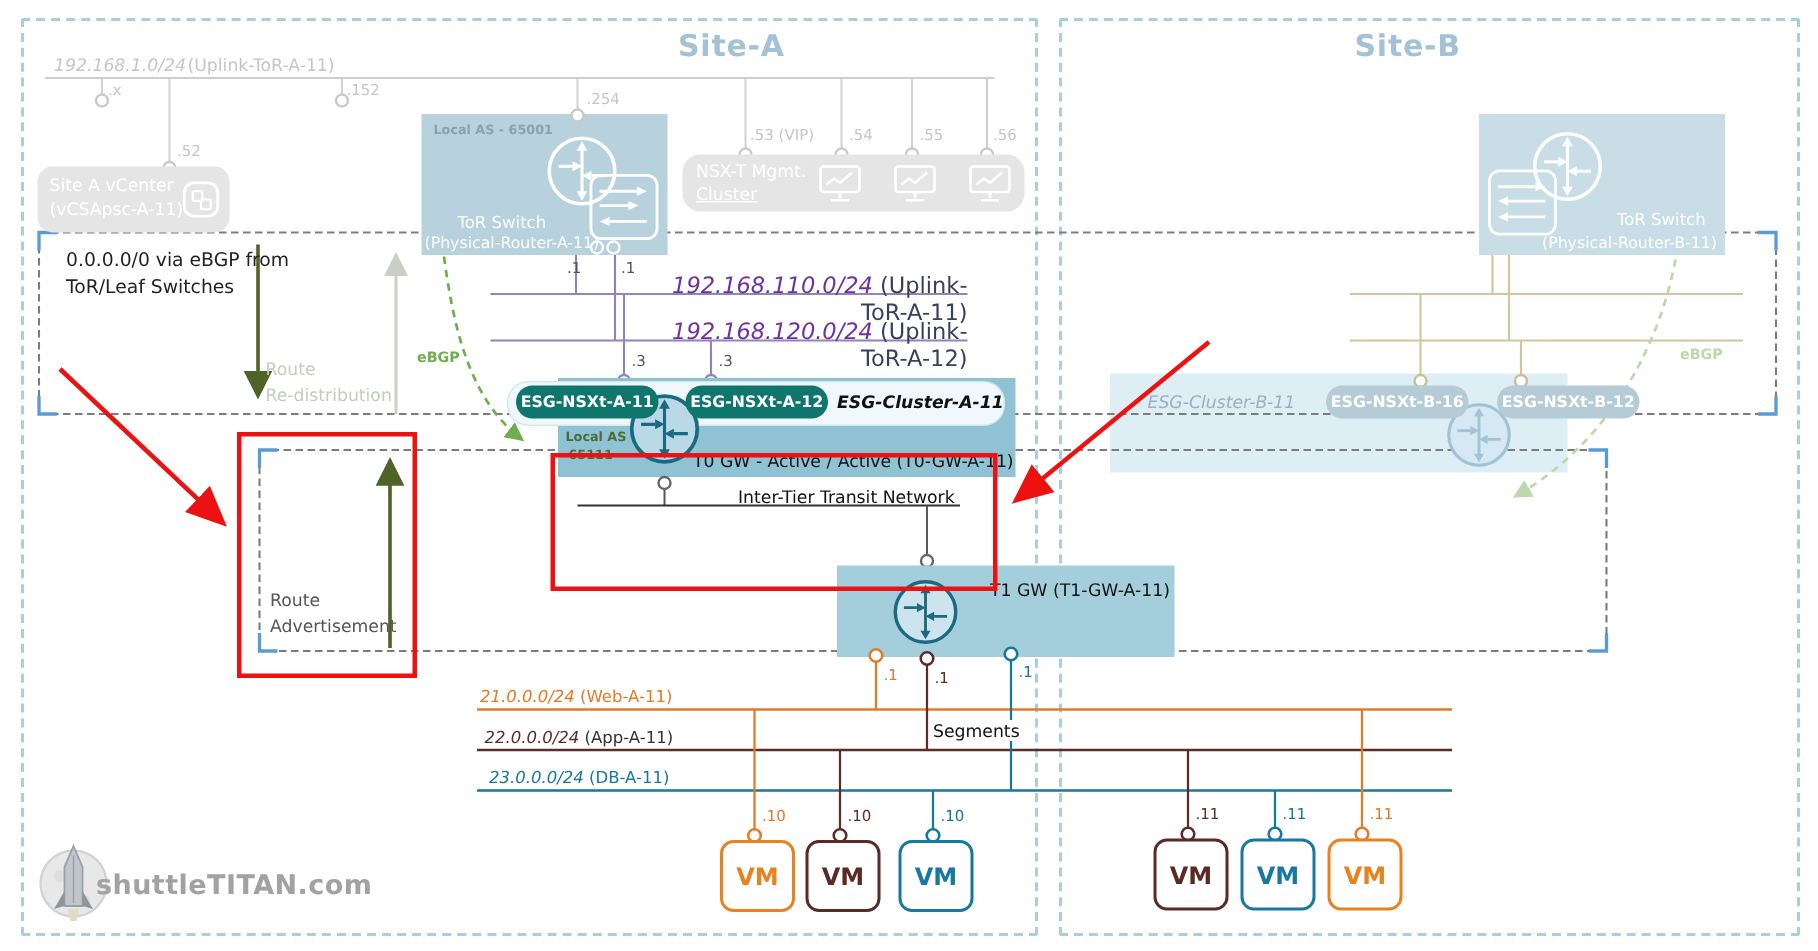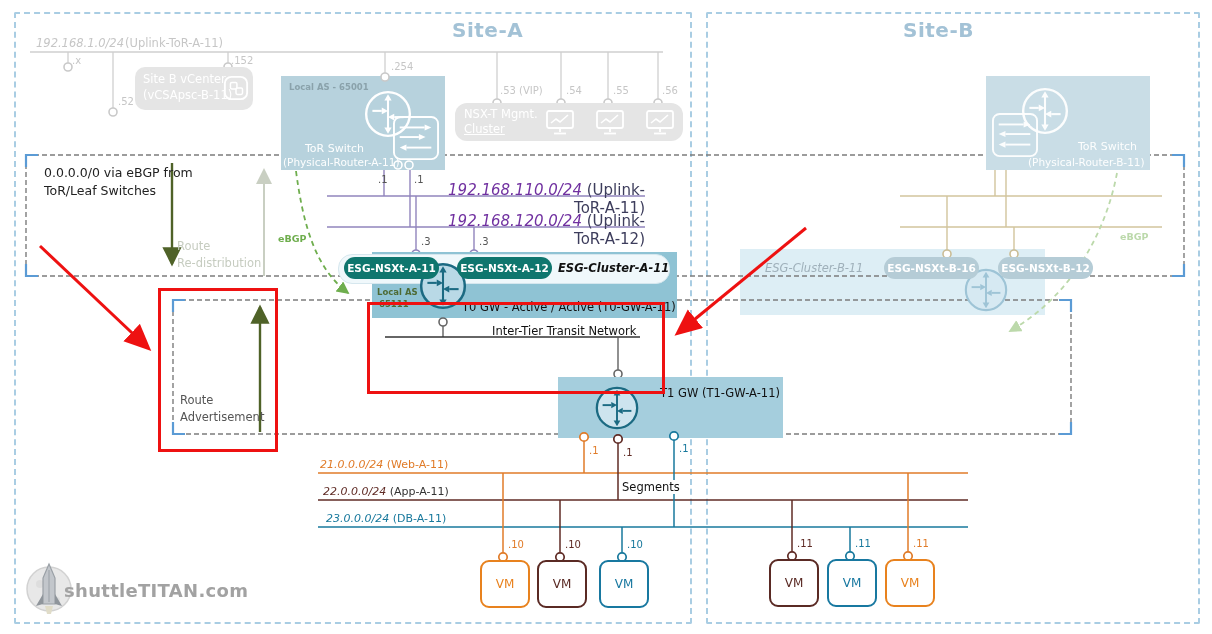--- a/index.html
+++ b/index.html
@@ -27,21 +27,21 @@
   .pill-b{background:#b5ccd6;}
   .capsule{position:absolute;background:#f0f8fb;border:1px solid #d6e7ee;border-radius:14px;}
   .t0box{position:absolute;background:#8fc3d4;}
   .t1box{position:absolute;background:#a5cedd;}
   .esgbbox{position:absolute;background:#ddeef5;}
   .blklbl{position:absolute;font-size:11.5px;color:#111;white-space:nowrap;}
   .greenas{position:absolute;font-size:8.5px;font-weight:bold;color:#4e6b35;line-height:12px;}
   .seg-lbl{position:absolute;font-size:11px;white-space:nowrap;}
   .seg-lbl .ip{font-style:italic;}
   .vm{position:absolute;width:46px;height:44px;background:#fff;border-radius:9px;
-      display:flex;align-items:center;justify-content:center;font-size:12px;font-weight:normal;}
+      display:flex;align-items:center;justify-content:center;font-size:16px;font-weight:bold;}
   .vmip{position:absolute;font-size:10px;}
   .annot{position:absolute;font-size:12.5px;color:#222;line-height:18px;}
   .fade-annot{position:absolute;font-size:11.5px;color:#c6ccc0;line-height:17px;}
   .dark-annot{position:absolute;font-size:11.5px;color:#555;line-height:17px;}
   .ebgp-a{position:absolute;font-size:9.5px;font-weight:bold;color:#6fae4e;}
   .ebgp-b{position:absolute;font-size:9.5px;font-weight:bold;color:#bcd9ab;}
   .redrect{position:absolute;border:3px solid #ee1111;}
   .logo-text{position:absolute;font-size:18px;font-weight:bold;color:#a2a2a2;letter-spacing:.3px;}
   svg.layer{position:absolute;left:0;top:0;}
 </style>
@@ -160,24 +160,24 @@
     <path d="M296,171 C303,224 315,268 348,293" fill="none" stroke="#6fae4e" stroke-width="1.8" stroke-dasharray="5 4" marker-end="url(#mGreenA)"></path>
     <path d="M1117,173 C1105,237 1068,298 1010,331" fill="none" stroke="#bcd9ab" stroke-width="1.8" stroke-dasharray="5 4" marker-end="url(#mGreenB)"></path>
   </svg>
 
   <span class="faintlbl faintlbl-it" style="left:36px;top:36px;font-size:11.5px;">192.168.1.0/24</span>
   <span class="faintlbl" style="left:125px;top:36px;font-size:11.5px;"> (Uplink-ToR-A-11)</span>
   <span class="faintlbl" style="left:72px;top:55px;">.x</span>
   <span class="faintlbl" style="left:231px;top:55px;">.152</span>
   <span class="faintlbl" style="left:118px;top:96px;">.52</span>
 
-  <div class="graybox" style="left:135px;top:67px;width:118px;height:43px;">
-    <span class="lbl" style="left:8px;top:5px;">Site B vCenter</span>
-    <span class="lbl" style="left:8px;top:21px;">(vCSApsc-B-11)</span>
-    <svg class="abs" style="left:88px;top:8px;" width="26" height="26" viewBox="0 0 28 28">
+  <div class="graybox" style="left:25px;top:111px;width:128px;height:44px;">
+    <span class="lbl" style="left:8px;top:5px;">Site A vCenter</span>
+    <span class="lbl" style="left:8px;top:21px;">(vCSApsc-A-11)</span>
+    <svg class="abs" style="left:96px;top:9px;" width="26" height="26" viewBox="0 0 28 28">
       <rect x="2" y="2" width="24" height="24" rx="7" fill="none" stroke="#fff" stroke-width="2"></rect>
       <rect x="8" y="8" width="7" height="7" rx="1.5" fill="none" stroke="#fff" stroke-width="1.6"></rect>
       <rect x="14" y="14" width="7" height="7" rx="1.5" fill="none" stroke="#fff" stroke-width="1.6"></rect>
     </svg>
   </div>
 
   <span class="faintlbl" style="left:391px;top:61px;">.254</span>
   <div class="torbox" style="left:281px;top:76px;width:164px;height:94px;">
     <span class="localas" style="left:8px;top:6px;">Local AS - 65001</span>
     <svg class="abs" style="left:81px;top:12px;" width="52" height="52" viewBox="0 0 50 50">

